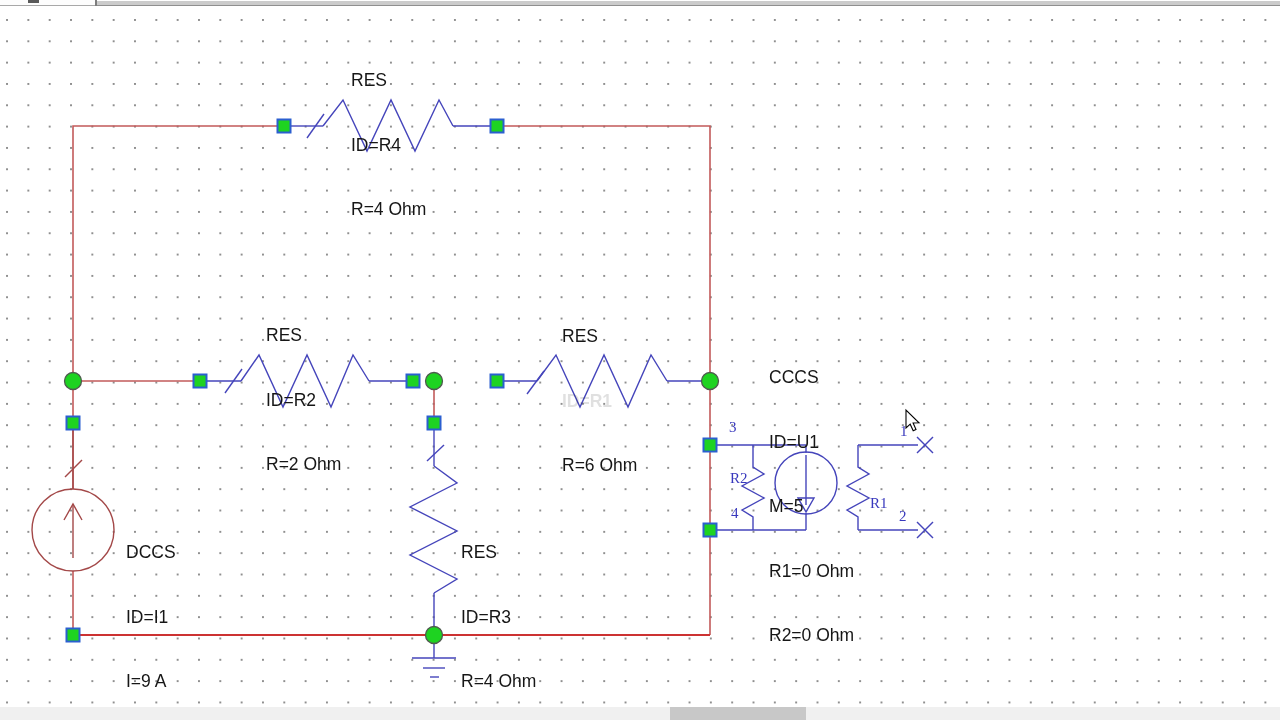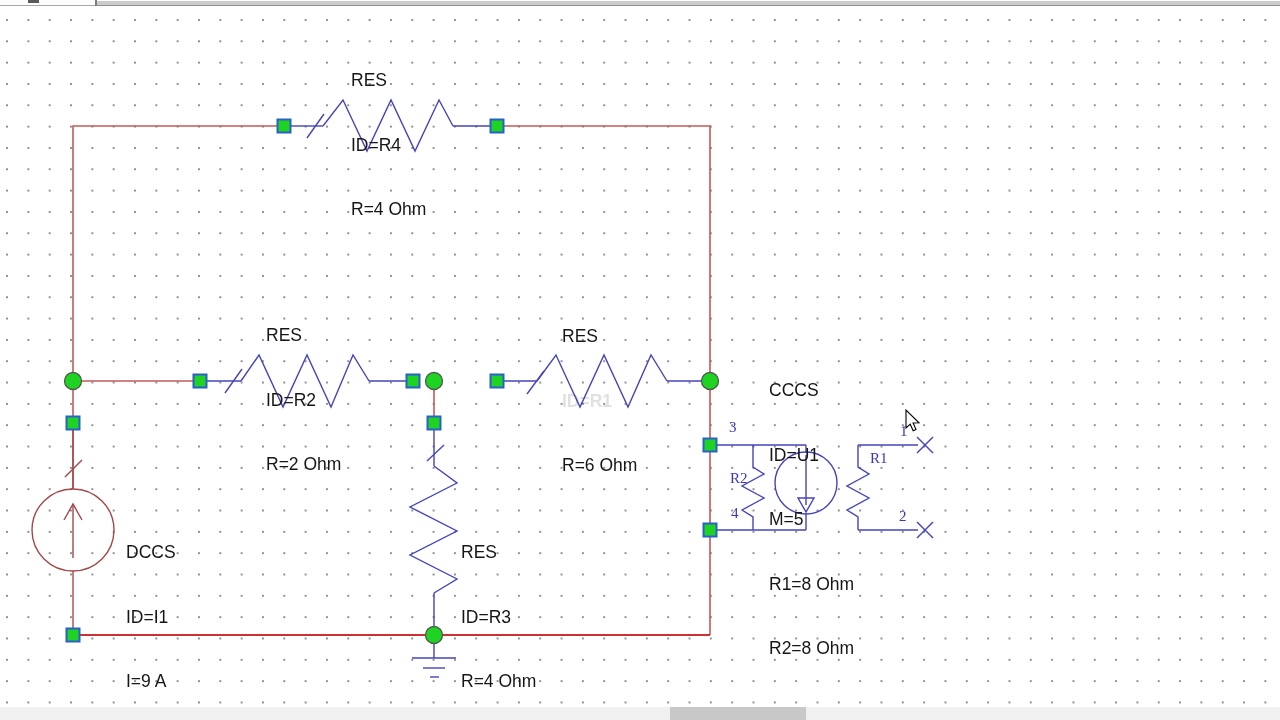--- a/index.html
+++ b/index.html
@@ -189,32 +189,32 @@
     <div>ID=R3</div>
     <div>R=4 Ohm</div>
   </div>
 
   <div class="complabel" style="left:126px;top:499px;">
     <div>DCCS</div>
     <div>ID=I1</div>
     <div>I=9 A</div>
   </div>
 
-  <div class="complabel" style="left:769px;top:337px;">
+  <div class="complabel" style="left:769px;top:324px;">
     <div>CCCS</div>
     <div>ID=U1</div>
     <div>M=5</div>
-    <div>R1=8 Ohm</div>
-    <div>R2=8 Ohm</div>
+    <div>R1=0 Ohm</div>
+    <div>R2=0 Ohm</div>
   </div>
 
   <div class="pinlabel" style="left:729px;top:420px;">3</div>
   <div class="pinlabel" style="left:731px;top:506px;">4</div>
   <div class="pinlabel" style="left:900px;top:424px;">1</div>
   <div class="pinlabel" style="left:899px;top:509px;">2</div>
   <div class="pinlabel" style="left:718px;top:471px;margin-left:12px;">R2</div>
-  <div class="pinlabel" style="left:870px;top:451px;">R1</div>
+  <div class="pinlabel" style="left:870px;top:496px;">R1</div>
 
   <div class="hscroll">
     <div class="hthumb"></div>
   </div>
 
 </div>
 
 </body></html>

